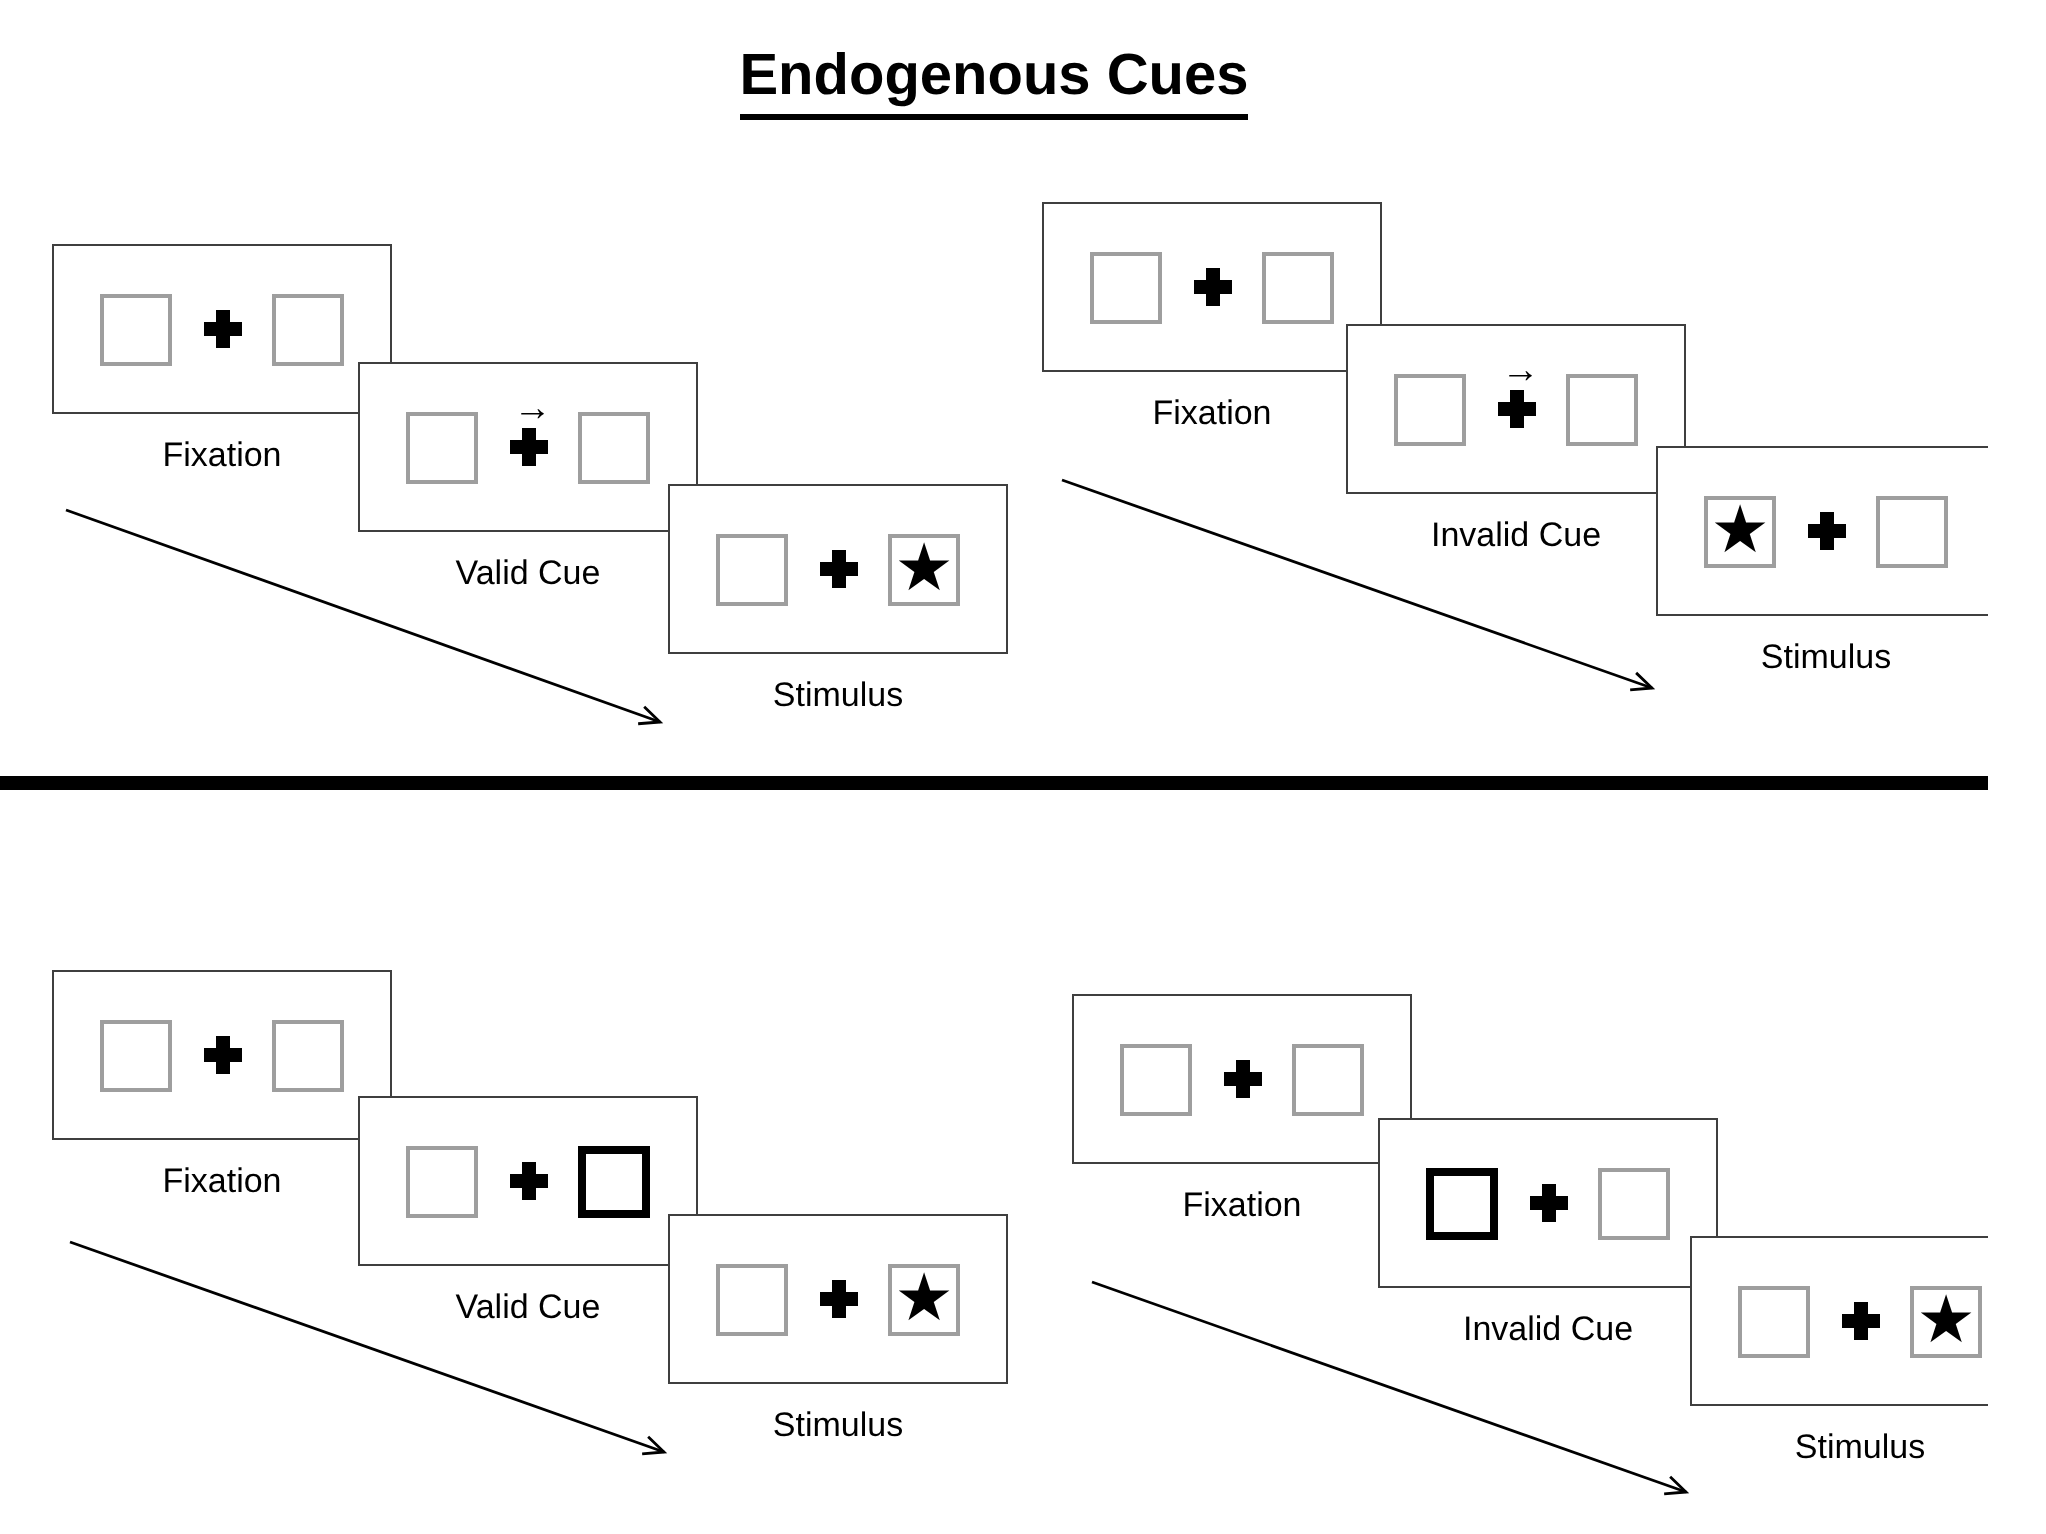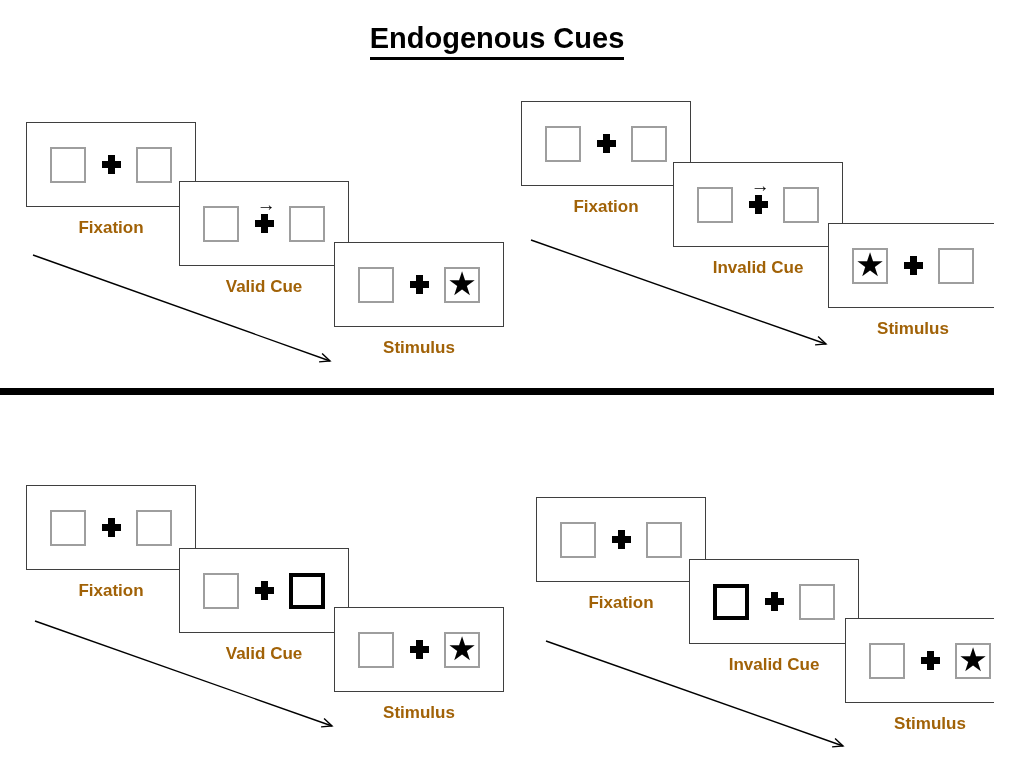--- a/index.html
+++ b/index.html
@@ -44,21 +44,21 @@
   }
   .cross::after{
     content:"";position:absolute;top:0;bottom:0;left:6px;width:7px;background:#000;
   }
   .cue-arrow{
     position:absolute;top:-19px;left:50%;transform:translateX(-38%);
     font-size:19px;line-height:1;color:#000;font-weight:normal;white-space:nowrap;
   }
   .plabel{
     position:absolute;width:170px;text-align:center;
-    font-weight:bold;font-size:17px;line-height:1.1;color:#a16207;
+    font-weight:normal;font-size:17px;line-height:1.1;color:#000000;
   }
   .arrows{position:absolute;left:0;top:0;pointer-events:none;}
 </style>
 </head>
 <body>
 
 <div class="canvas">
 
   <div class="section-title title-endo">
     <span>Endogenous Cues</span>

